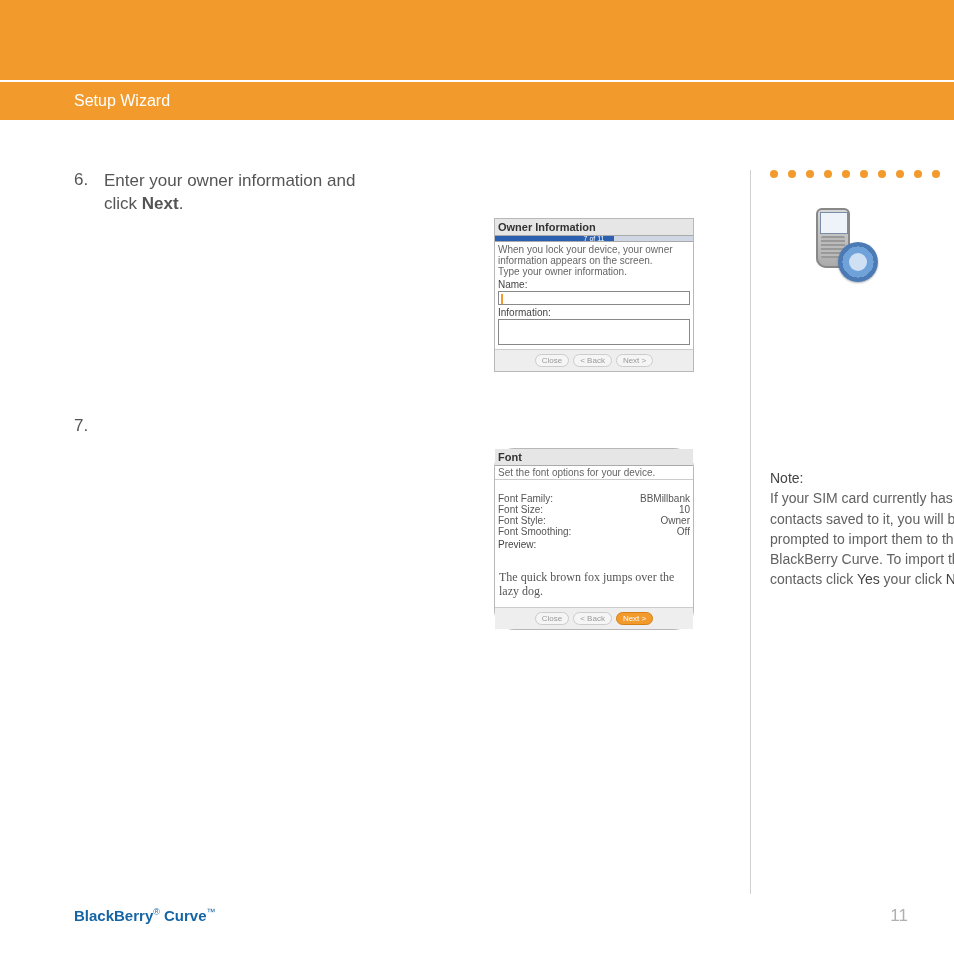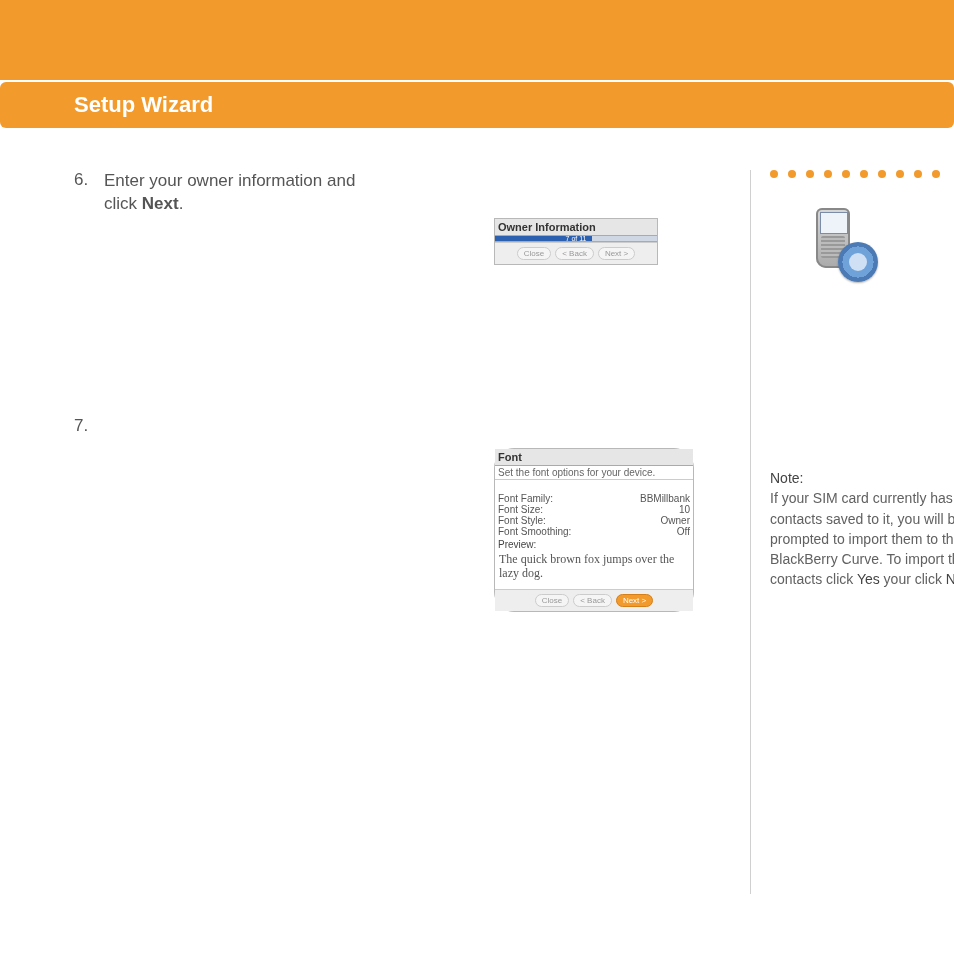--- a/index.html
+++ b/index.html
@@ -1,43 +1,43 @@
 <!DOCTYPE html>
 <html><head>
 <meta charset="utf-8">
 <style>
   * { box-sizing: border-box; margin: 0; padding: 0; }
   html, body { width: 954px; height: 954px; font-family: "Helvetica Neue", Arial, sans-serif; color: #4a4a4a; background: #fff; }
   .page { width: 954px; height: 954px; position: relative; background: #fff; }
 
   .top-bar { background: #f39a2c; height: 80px; width: 100%; }
-  .sub-bar { background: #f39a2c; color: #fff; padding: 10px 0 10px 74px; font-size: 22px; font-weight: 700; border-radius: 6px; }
+  .sub-bar { background: #f39a2c; color: #fff; padding: 10px 0 10px 74px; font-size: 16px; font-weight: 400; }
   .sub-sep { height: 2px; background: #fff; }
 
   .content { position: absolute; top: 170px; left: 74px; right: 40px; bottom: 60px; }
 
   .left-col { position: absolute; left: 0; top: 0; width: 640px; }
   .step { display: flex; margin-bottom: 18px; }
   .step-num { width: 30px; font-size: 17px; color: #555; }
   .step-text { font-size: 17px; color: #555; max-width: 260px; line-height: 1.35; }
   .step-text b { font-weight: 700; }
 
   .shot { position: absolute; border: 1px solid #b8b8b8; background: #f5f5f5; font-family: Arial, sans-serif; color: #333; }
-  .shot1 { left: 420px; top: 48px; width: 164px; }
+  .shot1 { left: 420px; top: 48px; width: 200px; }
   .shot2 { left: 420px; top: 278px; width: 200px; border-radius: 20px; }
 
   .shot-title { background: #e6e6e6; font-weight: bold; font-size: 11px; padding: 2px 3px; border-bottom: 1px solid #aaa; }
   .shot-prog { background: linear-gradient(to right, #2b5fb0 0%, #2b5fb0 60%, #cfd6e4 60%, #cfd6e4 100%); height: 6px; border-bottom: 1px solid #aaa; font-size: 7px; color: #fff; text-align: center; line-height: 6px; }
   .shot-body { background: #fff; font-size: 10px; padding: 2px 3px; color: #666; }
   .shot-body .lbl { font-size: 10px; margin-top: 2px; color: #444;}
   .shot-body .inp { border: 1px solid #888; height: 14px; margin: 1px 0 2px 0; background: #fff; position: relative; }
   .shot-body .inp.caret::before { content:""; position:absolute; left:2px; top:2px; width:2px; height:10px; background:#f39a2c; }
   .shot-body .inp.big { height: 26px; }
   .shot-row { display:flex; justify-content: space-between; font-size:10px; color:#555; }
-  .shot-prev { font-family: "Comic Sans MS", cursive; font-size: 12px; color:#555; padding: 2px 1px 6px 1px; line-height:1.2; }
+  .shot-prev { font-family: "Comic Sans MS", cursive; font-size: 12px; color:#555; padding: 2px 1px 6px 1px; line-height:1.2;margin-top:18px; }
   .shot-btns { background:#eee; padding:4px; display:flex; justify-content:center; gap:4px; border-top:1px solid #ccc;}
   .shot-btn { font-size:8px; color:#999; border:1px solid #ccc; border-radius:7px; padding:1px 6px; background:#f5f5f5; }
   .shot-btn.hl { background:#f39a2c; color:#fff; border-color:#d67f17; }
 
   .divider { position: absolute; left: 676px; top: 0; bottom: 0; width: 1px; background: #d0d0d0; }
 
   .right-col { position: absolute; left: 696px; top: 0; width: 210px; }
   .dots { display: flex; gap: 10px; margin-bottom: 30px; }
   .dot { width: 8px; height: 8px; border-radius: 50%; background: #f39a2c; }
 
@@ -73,20 +73,28 @@
       <div class="step">
         <div class="step-num">6.</div>
         <div class="step-text">
           <span>Enter your owner information and click </span><b>Next</b><span>.</span>
         </div>
       </div>
 
       <div class="shot shot1">
         <div class="shot-title">Owner Information</div>
         <div class="shot-prog">7 of 11</div>
+        <div class="shot-body" style="position:relative;">
+          <div>When you lock your device, your owner information appears on the screen.</div>
+          <div>Type your owner information.</div>
+          <div class="lbl">Name:</div>
+          <div class="inp caret"></div>
+          <div class="lbl">Information:</div>
+          <div class="inp big"></div>
+        </div>
         <div class="shot-btns">
           <div class="shot-btn">Close</div>
           <div class="shot-btn">&lt; Back</div>
           <div class="shot-btn">Next &gt;</div>
         </div>
       </div>
 
       <div class="step" style="margin-top: 200px;">
         <div class="step-num">7.</div>
       </div>
@@ -143,13 +151,19 @@
         <div class="gear"></div>
       </div>
 
       <div class="note">
         <span class="nt">Note:</span><br>
         <span>If your SIM card currently has contacts saved to it, you will be prompted to import them to the BlackBerry Curve. To import the contacts click </span><span class="hl">Yes</span><span> your click </span><span class="hl">Next</span>
       </div>
     </div>
   </div>
 
+  <div class="footer">
+    <div class="brand">
+      <span>BlackBerry</span><sup>®</sup><span> Curve</span><sup>™</sup>
+    </div>
+    <div class="pagenum">11</div>
+  </div>
 </div>
 
 </body></html>

